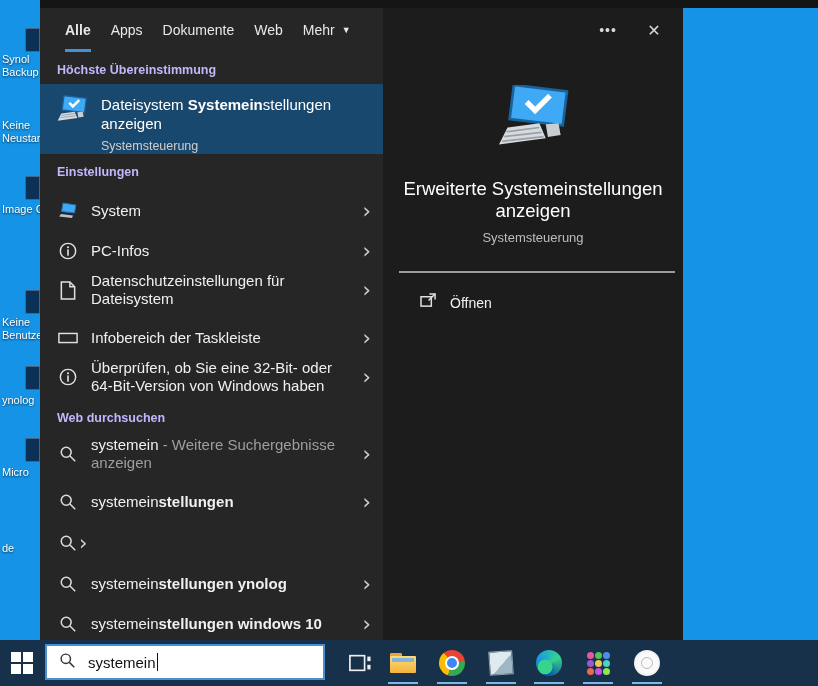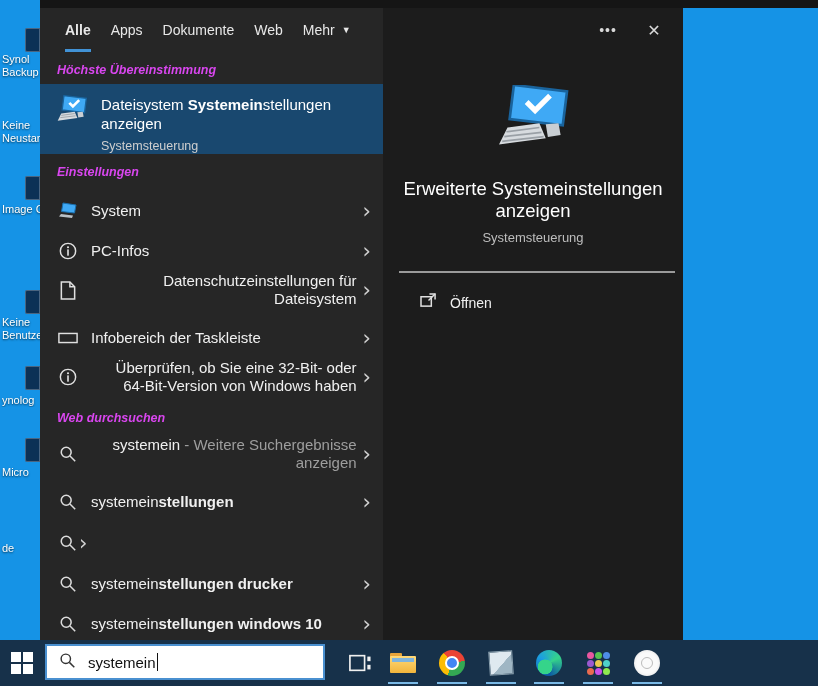--- a/index.html
+++ b/index.html
@@ -27,35 +27,35 @@
   .tab{font-size:14px;color:#e8e8e8;height:44px;display:flex;align-items:center;box-sizing:border-box;
        border-bottom:3px solid transparent;border-top:3px solid transparent;cursor:default;}
   .tab.active{font-weight:bold;border-bottom-color:#4192d6;}
   .tab .arrow{font-size:9px;margin-left:7px;color:#e8e8e8;}
 
   .win-controls{height:44px;display:flex;align-items:center;justify-content:flex-end;gap:28px;padding-right:20px;}
   .ctrl{color:#d8d8d8;font-size:16px;width:18px;text-align:center;}
   .ctrl.dots{letter-spacing:1px;font-size:14px;}
 
   
-  .sec-header{font-size:12.5px;font-weight:bold;color:#d946ef;padding:11px 0 7px 17px;font-style:italic;}
+  .sec-header{font-size:12.5px;font-weight:bold;color:#c4b5fd;padding:11px 0 7px 17px;}
 
   
   .best-item{height:78px;background:#19486f;display:flex;align-items:flex-start;padding:11px 10px 0 15px;box-sizing:border-box;}
   .best-texts{margin-left:12px;flex:1;}
   .best-title{font-size:15px;line-height:19px;color:#fff;}
   .best-sub{font-size:12.5px;color:#cfcfcf;margin-top:6px;}
 
   
   .row{display:flex;align-items:center;padding:0 12px 0 17px;box-sizing:border-box;}
   .row .ic{width:22px;flex:none;display:flex;align-items:center;justify-content:center;}
   .row .lbl{flex:1;font-size:15px;line-height:18px;color:#f0f0f0;margin-left:12px;padding-right:6px;}
   .row .chev{flex:none;color:#d0d0d0;font-size:21px;line-height:16px;font-family:"DejaVu Sans",sans-serif;}
   .row.h36{height:36px;margin-top:9px;}
-  .row.h52{height:52px;text-align:right;}
+  .row.h52{height:52px;}
   .gray{color:#9e9e9e;}
   b{font-weight:bold;}
 
   
   .preview{display:flex;flex-direction:column;align-items:center;}
   .pv-icon{margin-top:33px;}
   .pv-title{font-size:18.5px;color:#fff;margin-top:21px;text-align:center;}
   .pv-sub{font-size:13px;color:#bdbdbd;margin-top:8px;}
   .pv-divider{width:calc(100% - 24px);margin:26px 8px 0 16px;align-self:flex-start;border:none;border-top:2px solid #9a9a9a;}
   .open-row{align-self:flex-start;display:flex;align-items:center;margin:20px 0 0 37px;}
@@ -242,21 +242,21 @@
         <span class="chev">›</span>
       </div>
 
       <div class="row h36">
         <span class="ic">
           <svg width="18" height="18" viewBox="0 0 20 20">
               <circle cx="8" cy="8" r="5.5" fill="none" stroke="#dcdcdc" stroke-width="1.7"></circle>
               <line x1="12.2" y1="12.2" x2="18" y2="18" stroke="#dcdcdc" stroke-width="1.7"></line>
             </svg>
         </span>
-        <span class="lbl"><span>systemein</span><b>stellungen drucker</b></span>
+        <span class="lbl"><span>systemein</span><b>stellungen ynolog</b></span>
         <span class="chev">›</span>
       </div>
 
       <div class="row h36">
         <span class="ic">
           <svg width="18" height="18" viewBox="0 0 20 20">
               <circle cx="8" cy="8" r="5.5" fill="none" stroke="#dcdcdc" stroke-width="1.7"></circle>
               <line x1="12.2" y1="12.2" x2="18" y2="18" stroke="#dcdcdc" stroke-width="1.7"></line>
             </svg>
         </span>

